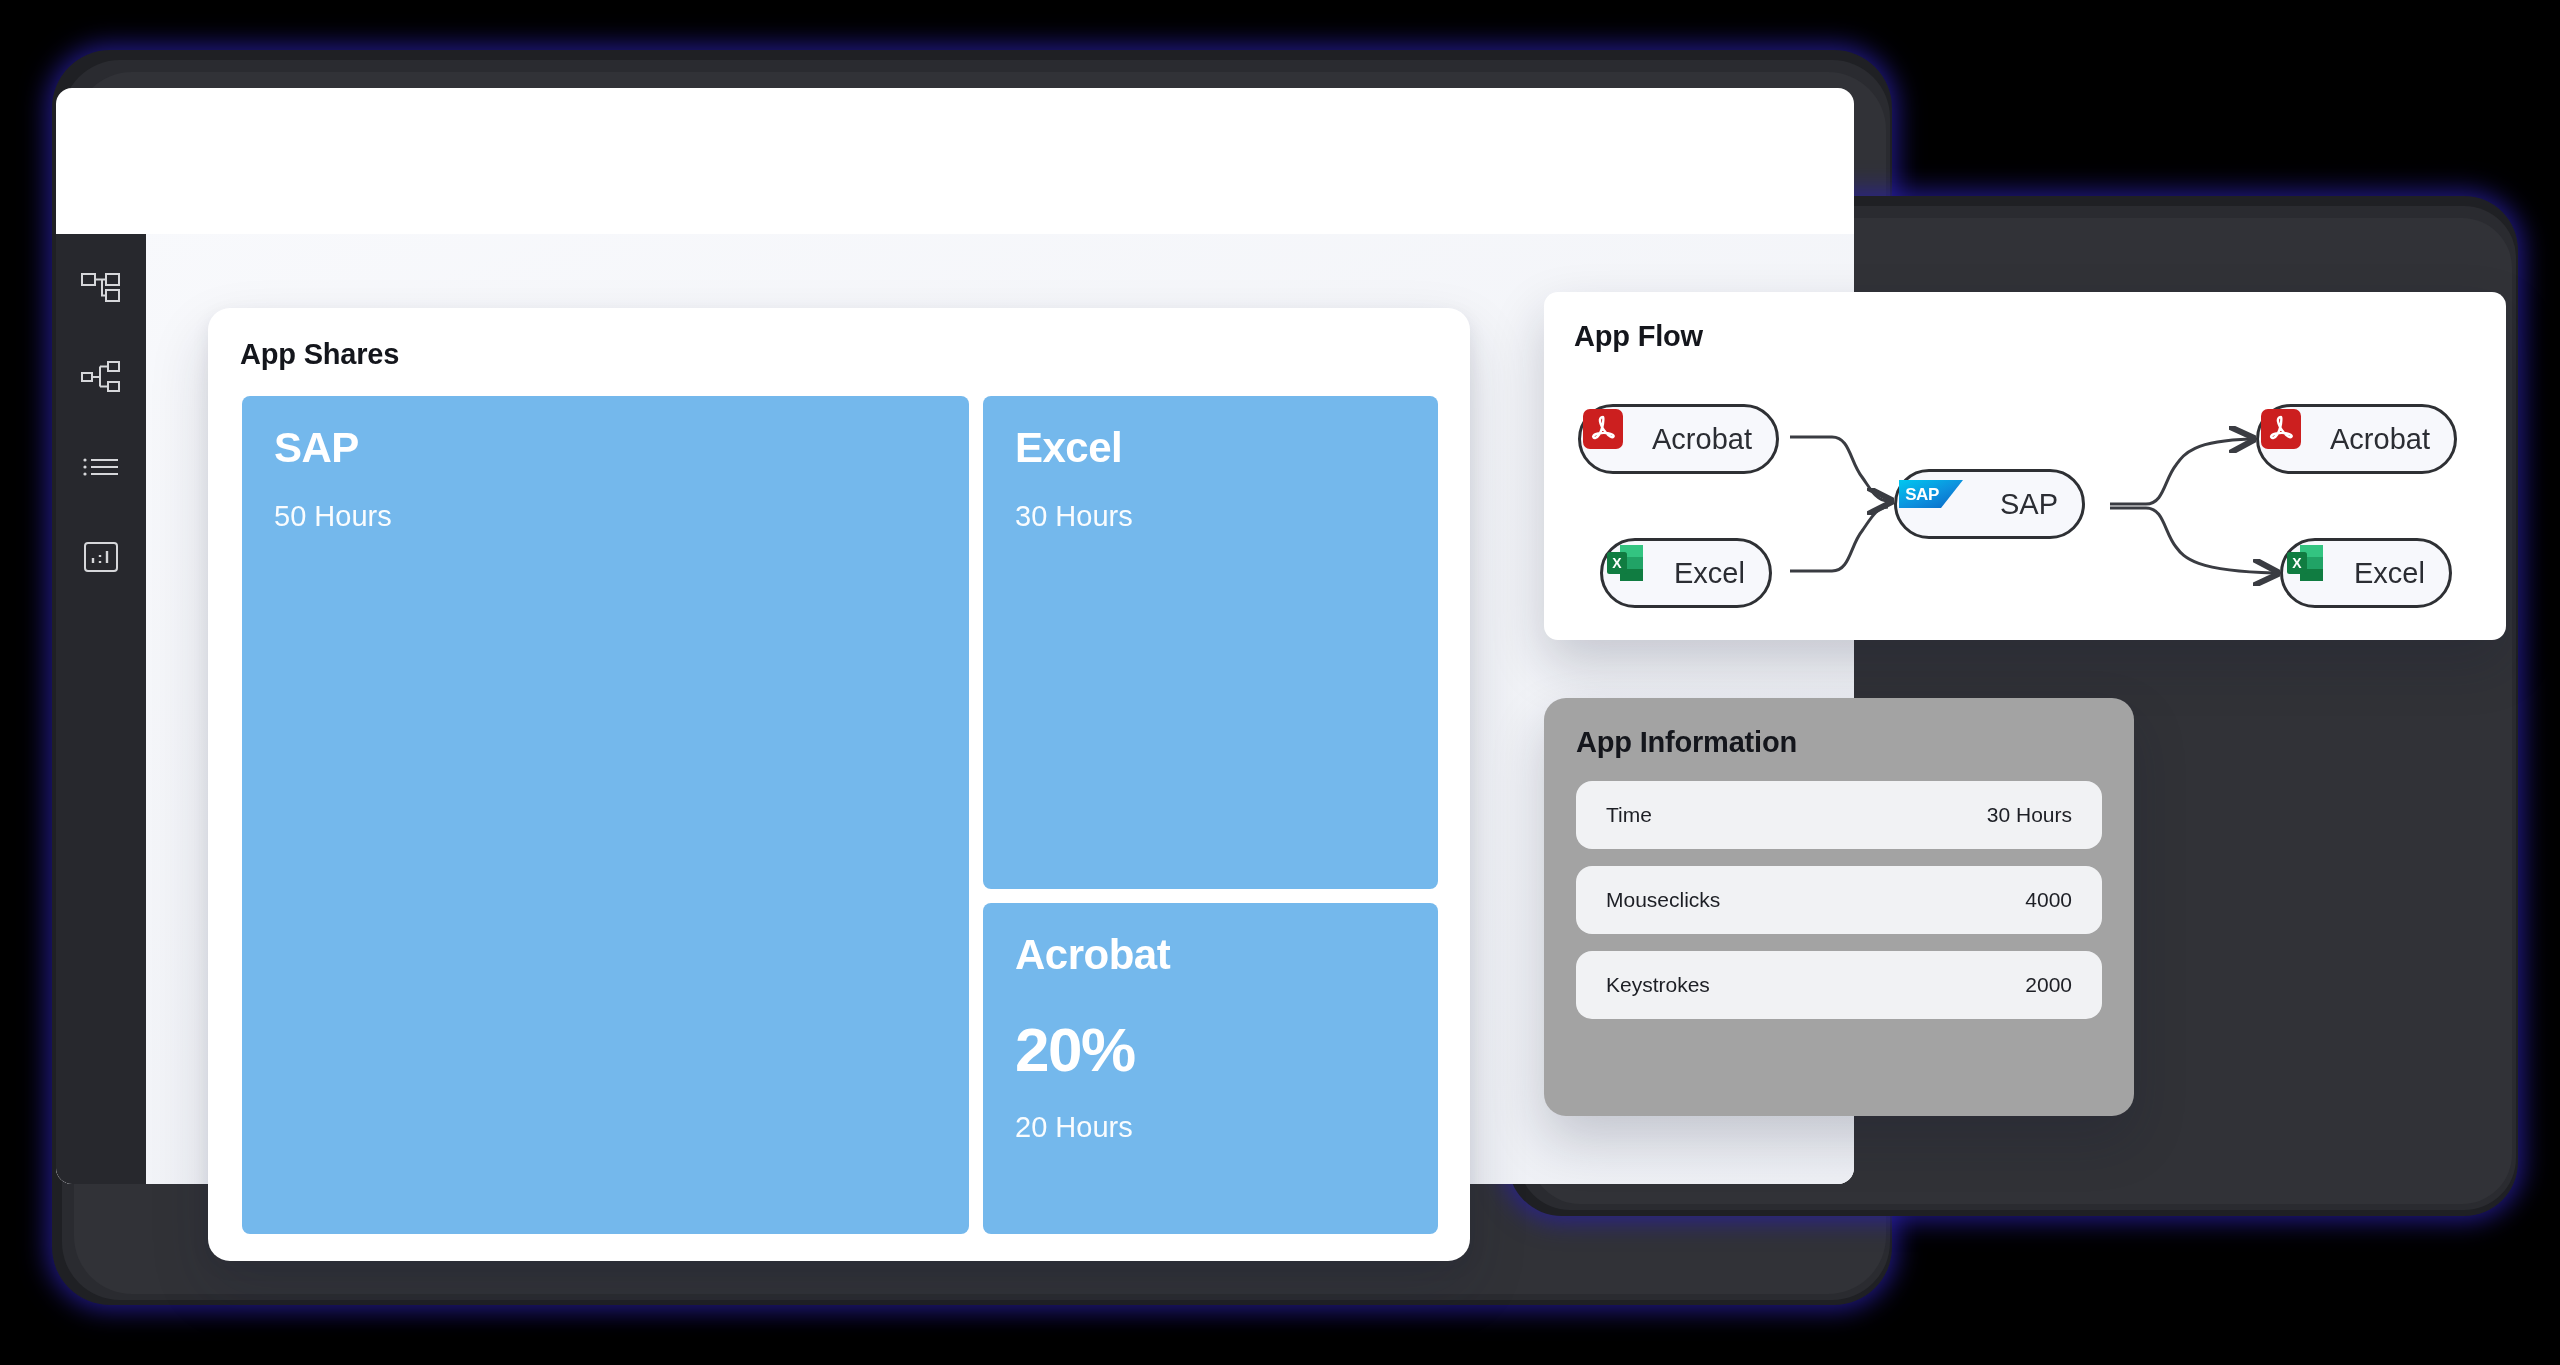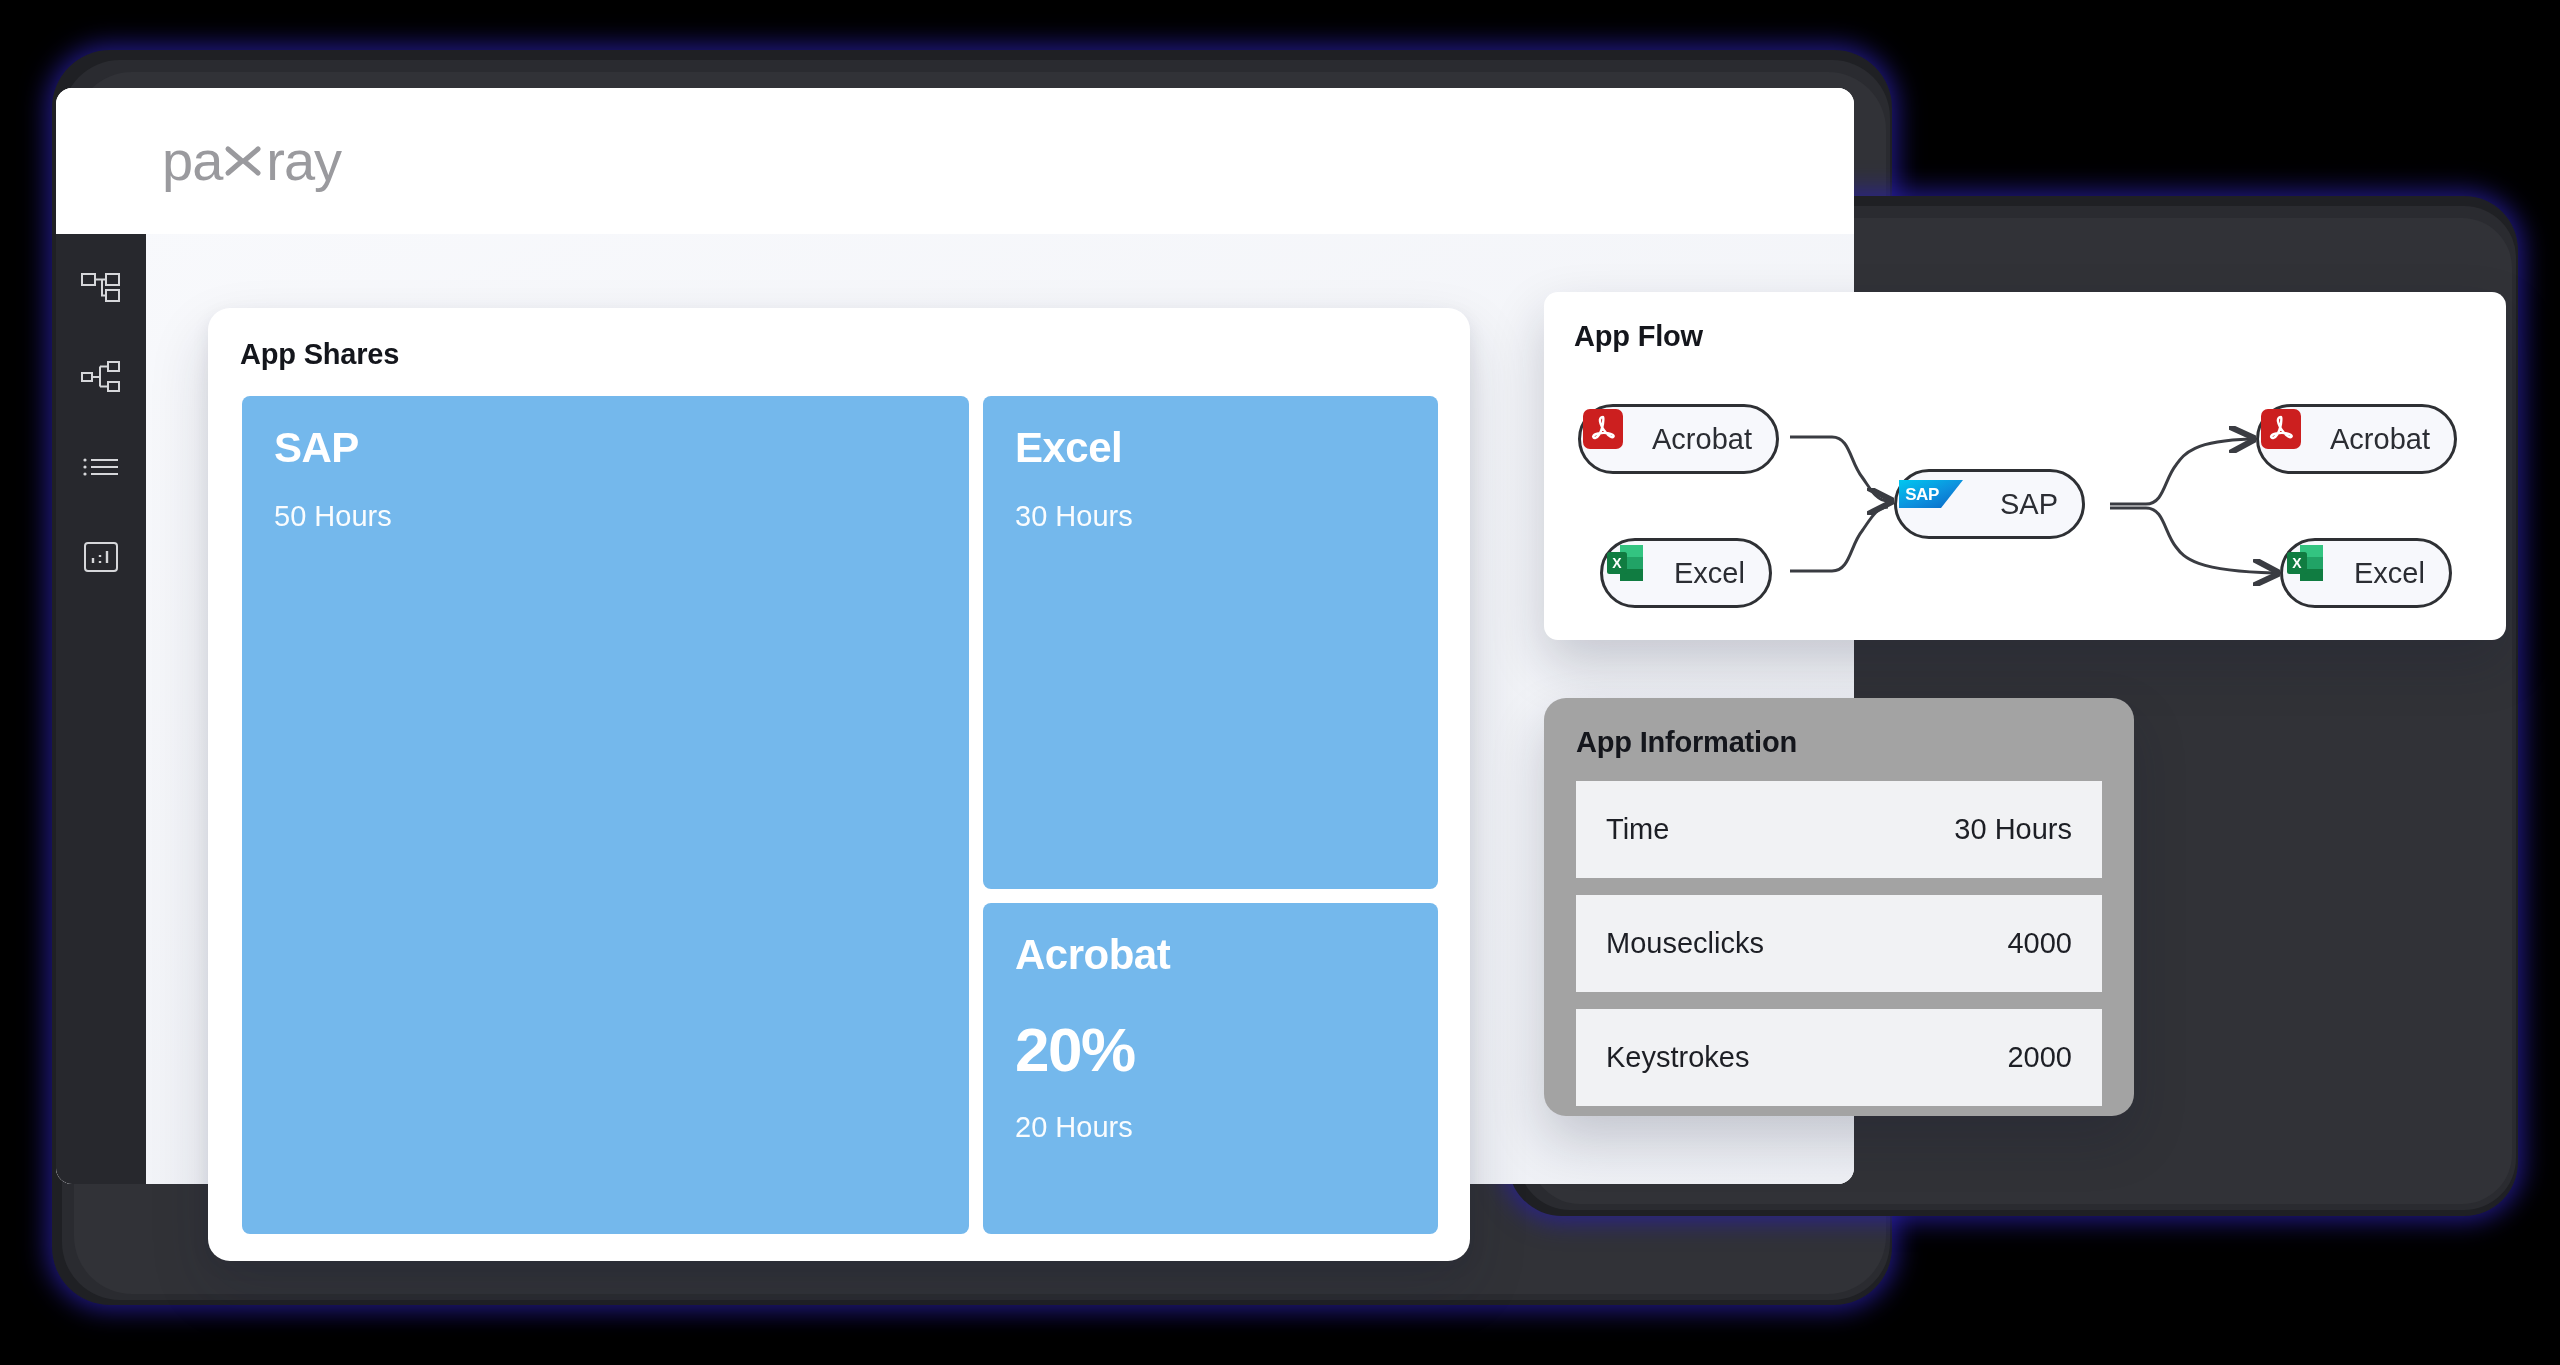--- a/index.html
+++ b/index.html
@@ -145,53 +145,43 @@
   .info-card {
     position:absolute; left:1544px; top:698px;
     width:590px; height:418px;
     background:#a3a3a3;
     border-radius:22px;
     box-shadow:0 24px 54px rgba(20,25,50,.20);
     padding:28px 32px;
   }
   .info-rows { margin-top:22px; display:flex; flex-direction:column; gap:17px; }
   .info-row {
-    height:97px;
+    height:68px;
     background:#f1f2f4;
-    border-radius:0;
+    border-radius:16px;
     display:flex; align-items:center; justify-content:space-between;
     padding:0 30px;
-    font-size:29px; color:#1d1f25;
+    font-size:21px; color:#1d1f25;
   }
 </style>
 </head>
 <body>
 
 <div class="stage">
 
   <div class="bezel mb1 glow"></div>
   <div class="bezel mb2"></div>
   <div class="bezel mb3"></div>
 
   <div class="bezel rb1 glow"></div>
   <div class="bezel rb2"></div>
   <div class="bezel rb3"></div>
 
   <div class="app-window">
 
-    <div class="topbar">
-      <div class="logo">
-        <span class="lg-part">pa</span>
-          <span class="lg-x"><svg width="40" height="44" viewBox="0 0 40 44">
-              <path d="M4 10 L18 22 L4 34" fill="none" stroke="#9a9a9e" stroke-width="5" stroke-linecap="round" stroke-linejoin="round"></path>
-              <path d="M34 10 L20 22 L34 34" fill="none" stroke="#9a9a9e" stroke-width="5" stroke-linecap="round" stroke-linejoin="round"></path>
-            </svg></span>
-          <span class="lg-part">ray</span>
-      </div>
-    </div>
 
     <div class="body-area">
       <div class="sidebar">
 
         <div class="side-icon">
           <span>
             <svg width="44" height="44" viewBox="0 0 44 44">
               <rect x="3" y="9" width="13" height="11" fill="none" stroke="#d6d7da" stroke-width="2"></rect>
               <rect x="27" y="9" width="13" height="11" fill="none" stroke="#d6d7da" stroke-width="2"></rect>
               <rect x="27" y="25" width="13" height="11" fill="none" stroke="#d6d7da" stroke-width="2"></rect>

